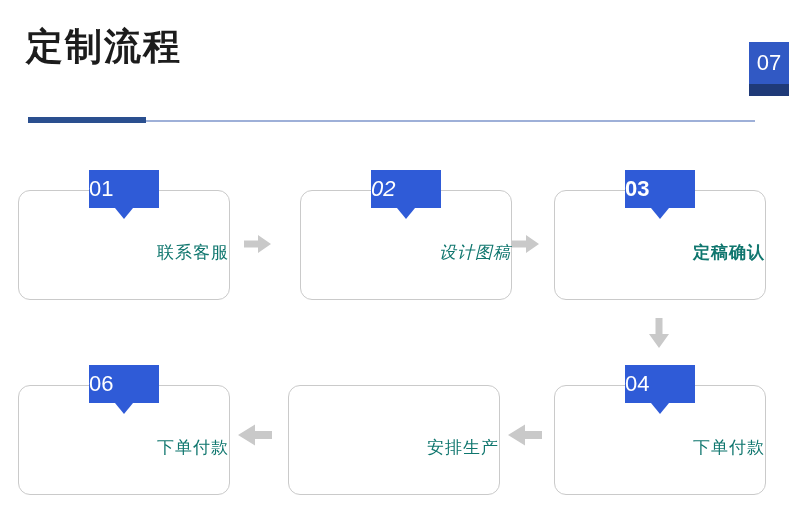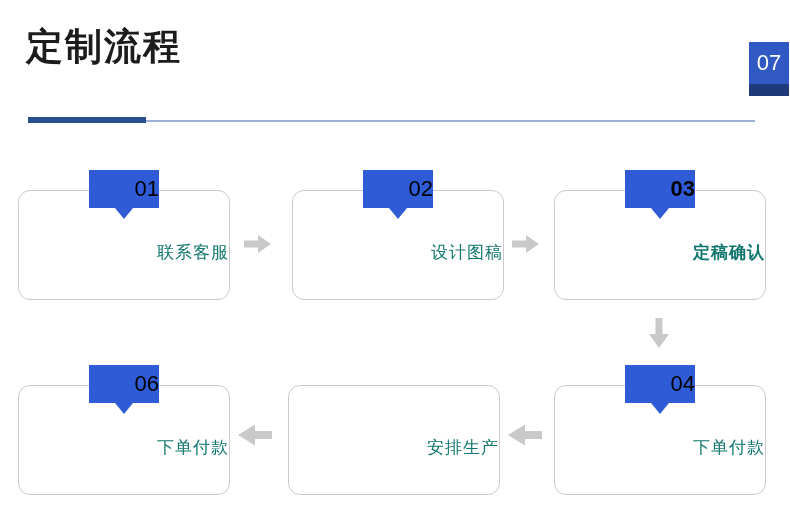--- a/index.html
+++ b/index.html
@@ -127,39 +127,39 @@
     height: 38px;
     background: #2f5bd7;
   }
   .tag-num {
     position: absolute;
     left: 0;
     right: 0;
     top: 0;
     height: 38px;
     line-height: 38px;
-    text-align: right;
-    color: #000000;
+    text-align: left;
+    color: #ffffff;
     font-size: 22px;
   }
   .tag-notch {
     position: absolute;
     left: 50%;
     top: 38px;
     margin-left: -9px;
     width: 0;
     height: 0;
     border-left: 9px solid transparent;
     border-right: 9px solid transparent;
     border-top: 11px solid #2f5bd7;
   }
 
   
   #card-01 { left: 18px;  top: 60px; }
-  #card-02 { left: 292px; top: 60px; }
+  #card-02 { left: 300px; top: 60px; font-style: italic; }
   #card-03 { left: 554px; top: 60px; font-weight: bold; }
   
   #card-06 { left: 18px;  top: 255px; }
   #card-05 { left: 288px; top: 255px; }
   #card-04 { left: 554px; top: 255px; }
 
   
   .arrow { position: absolute; }
   .arrow svg { display: block; }
 

